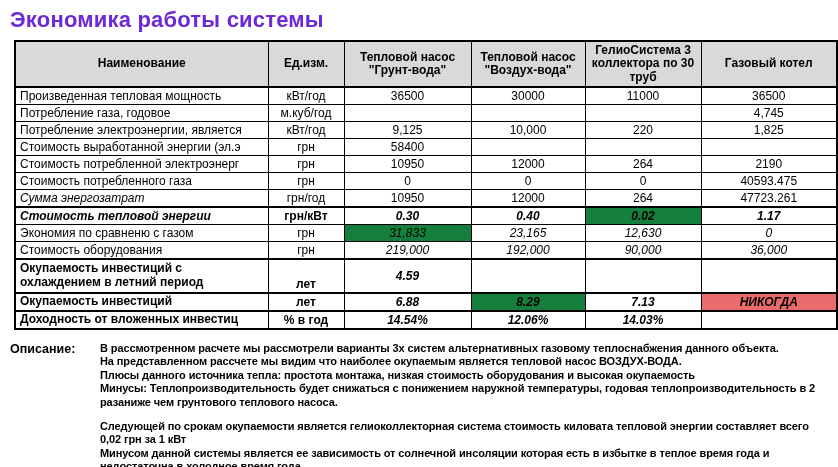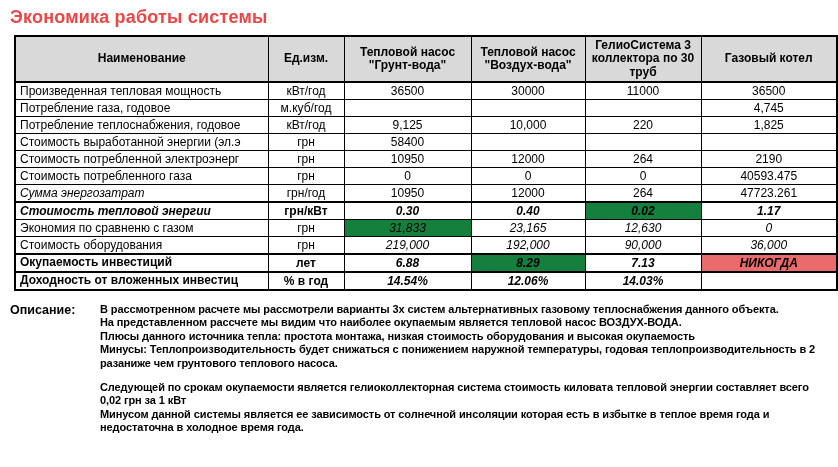--- a/index.html
+++ b/index.html
@@ -2,21 +2,21 @@
 <html><head>
 <meta charset="utf-8">
 <style>
   html,body{margin:0;padding:0;background:#fff;}
   .page{
     width:838px;height:467px;background:#fff;position:relative;
     font-family:"Liberation Sans","DejaVu Sans",sans-serif;color:#000;
     overflow:hidden;
   }
   .title{
-    font-size:18px;font-weight:bold;color:#ef4444;
+    font-size:22px;font-weight:bold;color:#6d28d9;
     margin:7px 0 7px 10px;letter-spacing:.2px;
   }
   table.econ{
     border-collapse:collapse;table-layout:fixed;
     margin-left:14px;width:822px;
     border:2px solid #000;
     font-size:12px;
   }
   table.econ th, table.econ td{
     border:1px solid #000;
@@ -95,21 +95,21 @@
       </tr>
       <tr class="r r2">
         <td class="lbl">Потребление газа, годовое</td>
         <td class="unit">м.куб/год</td>
         <td class="val"></td>
         <td class="val"></td>
         <td class="val"></td>
         <td class="val">4,745</td>
       </tr>
       <tr class="r r3">
-        <td class="lbl">Потребление теплоснабжения, годовое</td>
+        <td class="lbl">Потребление электроэнергии, является</td>
         <td class="unit">кВт/год</td>
         <td class="val">9,125</td>
         <td class="val">10,000</td>
         <td class="val">220</td>
         <td class="val">1,825</td>
       </tr>
       <tr class="r r4">
         <td class="lbl">Стоимость выработанной энергии (эл.э</td>
         <td class="unit">грн</td>
         <td class="val">58400</td>
@@ -157,20 +157,28 @@
         <td class="val">12,630</td>
         <td class="val">0</td>
       </tr>
       <tr class="r r10">
         <td class="lbl">Стоимость оборудования</td>
         <td class="unit">грн</td>
         <td class="val">219,000</td>
         <td class="val">192,000</td>
         <td class="val">90,000</td>
         <td class="val">36,000</td>
+      </tr>
+      <tr class="r r11">
+        <td class="lbl">Окупаемость инвестиций с охлаждением в летний период</td>
+        <td class="unit">лет</td>
+        <td class="val">4.59</td>
+        <td class="val"></td>
+        <td class="val"></td>
+        <td class="val"></td>
       </tr>
       <tr class="r r12">
         <td class="lbl">Окупаемость инвестиций</td>
         <td class="unit">лет</td>
         <td class="val">6.88</td>
         <td class="val green">8.29</td>
         <td class="val">7.13</td>
         <td class="val red">НИКОГДА</td>
       </tr>
       <tr class="r r13">

